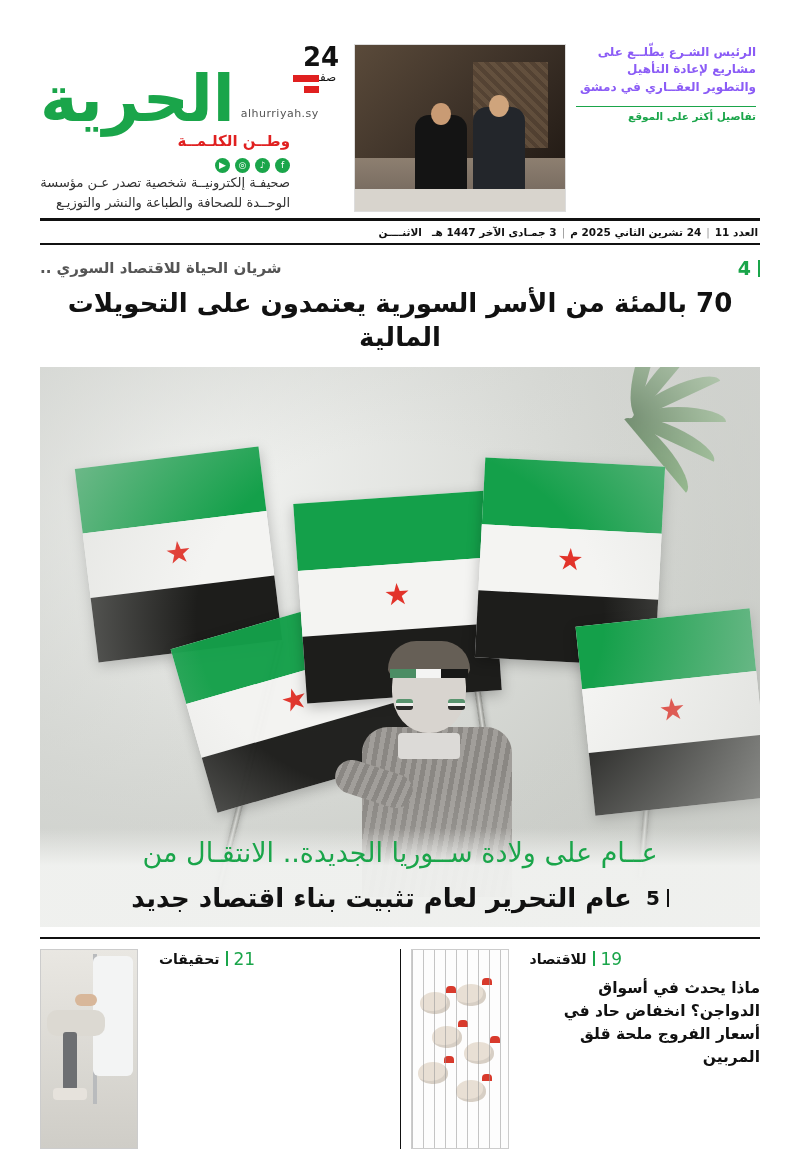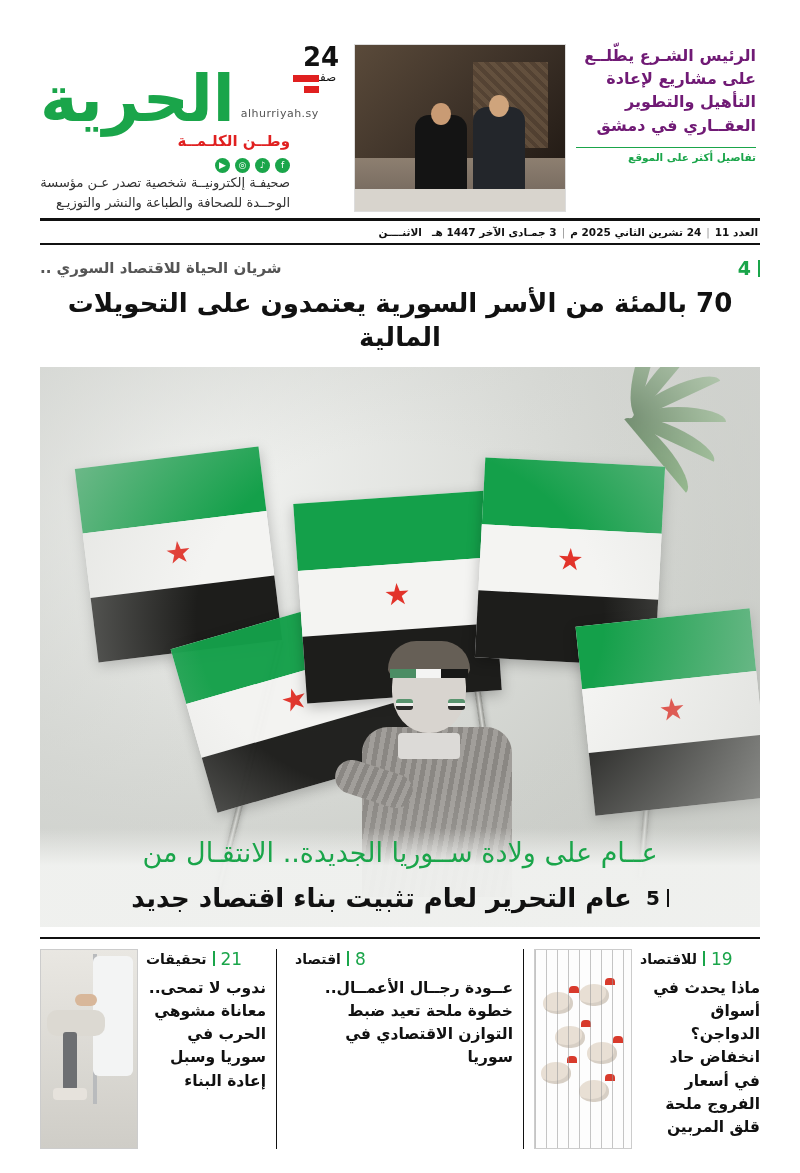--- a/index.html
+++ b/index.html
@@ -167,24 +167,24 @@
   .mast-headline {
     flex: 1;
     text-align: right;
     padding-right: 4px;
     display: flex;
     flex-direction: column;
     justify-content: flex-start;
   }
   .mast-headline h2 {
     margin: 0;
-    font-size: 16px;
+    font-size: 12px;
     font-weight: bold;
     line-height: 1.45;
-    color: #701a75;
+    color: #8b5cf6;
   }
   .mast-more {
     margin-top: 10px;
     font-size: 10.5px;
     color: #1aa54a;
     font-weight: bold;
     border-top: 1px solid #1aa54a;
     padding-top: 3px;
     display: inline-block;
   }
@@ -386,21 +386,21 @@
   }
   .bcol {
     display: flex;
     flex-direction: row;
     flex: 1;
   }
   .bcol + .bcol { border-right: 1px solid #111; padding-right: 10px; margin-right: 10px; }
   .btext {
     flex: 1;
     text-align: right;
-    padding-left: 8px;
+    padding-left: 21px;
     display: flex;
     flex-direction: column;
   }
   .bsection {
     display: flex;
     flex-direction: row-reverse;
     align-items: center;
     gap: 6px;
     justify-content: flex-start;
     margin-bottom: 8px;
@@ -612,39 +612,28 @@
         <div class="chick c4"></div>
           <div class="comb m4"></div>
         <div class="chick c5"></div>
           <div class="comb m5"></div>
         <div class="chick c6"></div>
           <div class="comb m6"></div>
         <div class="cage"></div>
       </div>
     </div>
 
-    <div class="bcol">
-      <div class="btext">
-        <div class="bsection">
-          <span class="name">اقتصاد</span>
-          <span class="bar"></span>
-          <span class="num">8</span>
-        </div>
-        <div class="bhead">عــودة رجــال الأعمــال.. خطوة ملحة تعيد ضبط التوازن الاقتصادي في سوريا</div>
-      </div>
-    </div>
 
     <div class="bcol">
       <div class="btext">
         <div class="bsection">
           <span class="name">تحقيقات</span>
           <span class="bar"></span>
           <span class="num">21</span>
         </div>
-        <div class="bhead">ندوب لا تمحى.. معاناة مشوهي الحرب في سوريا وسبل إعادة البناء</div>
       </div>
       <div class="bthumb t1">
         <div class="fl"></div>
         <div class="pole2"></div>
         <div class="doctor"></div>
         <div class="hand"></div>
         <div class="patient"></div>
         <div class="prosth"></div>
         <div class="foot"></div>
       </div>

